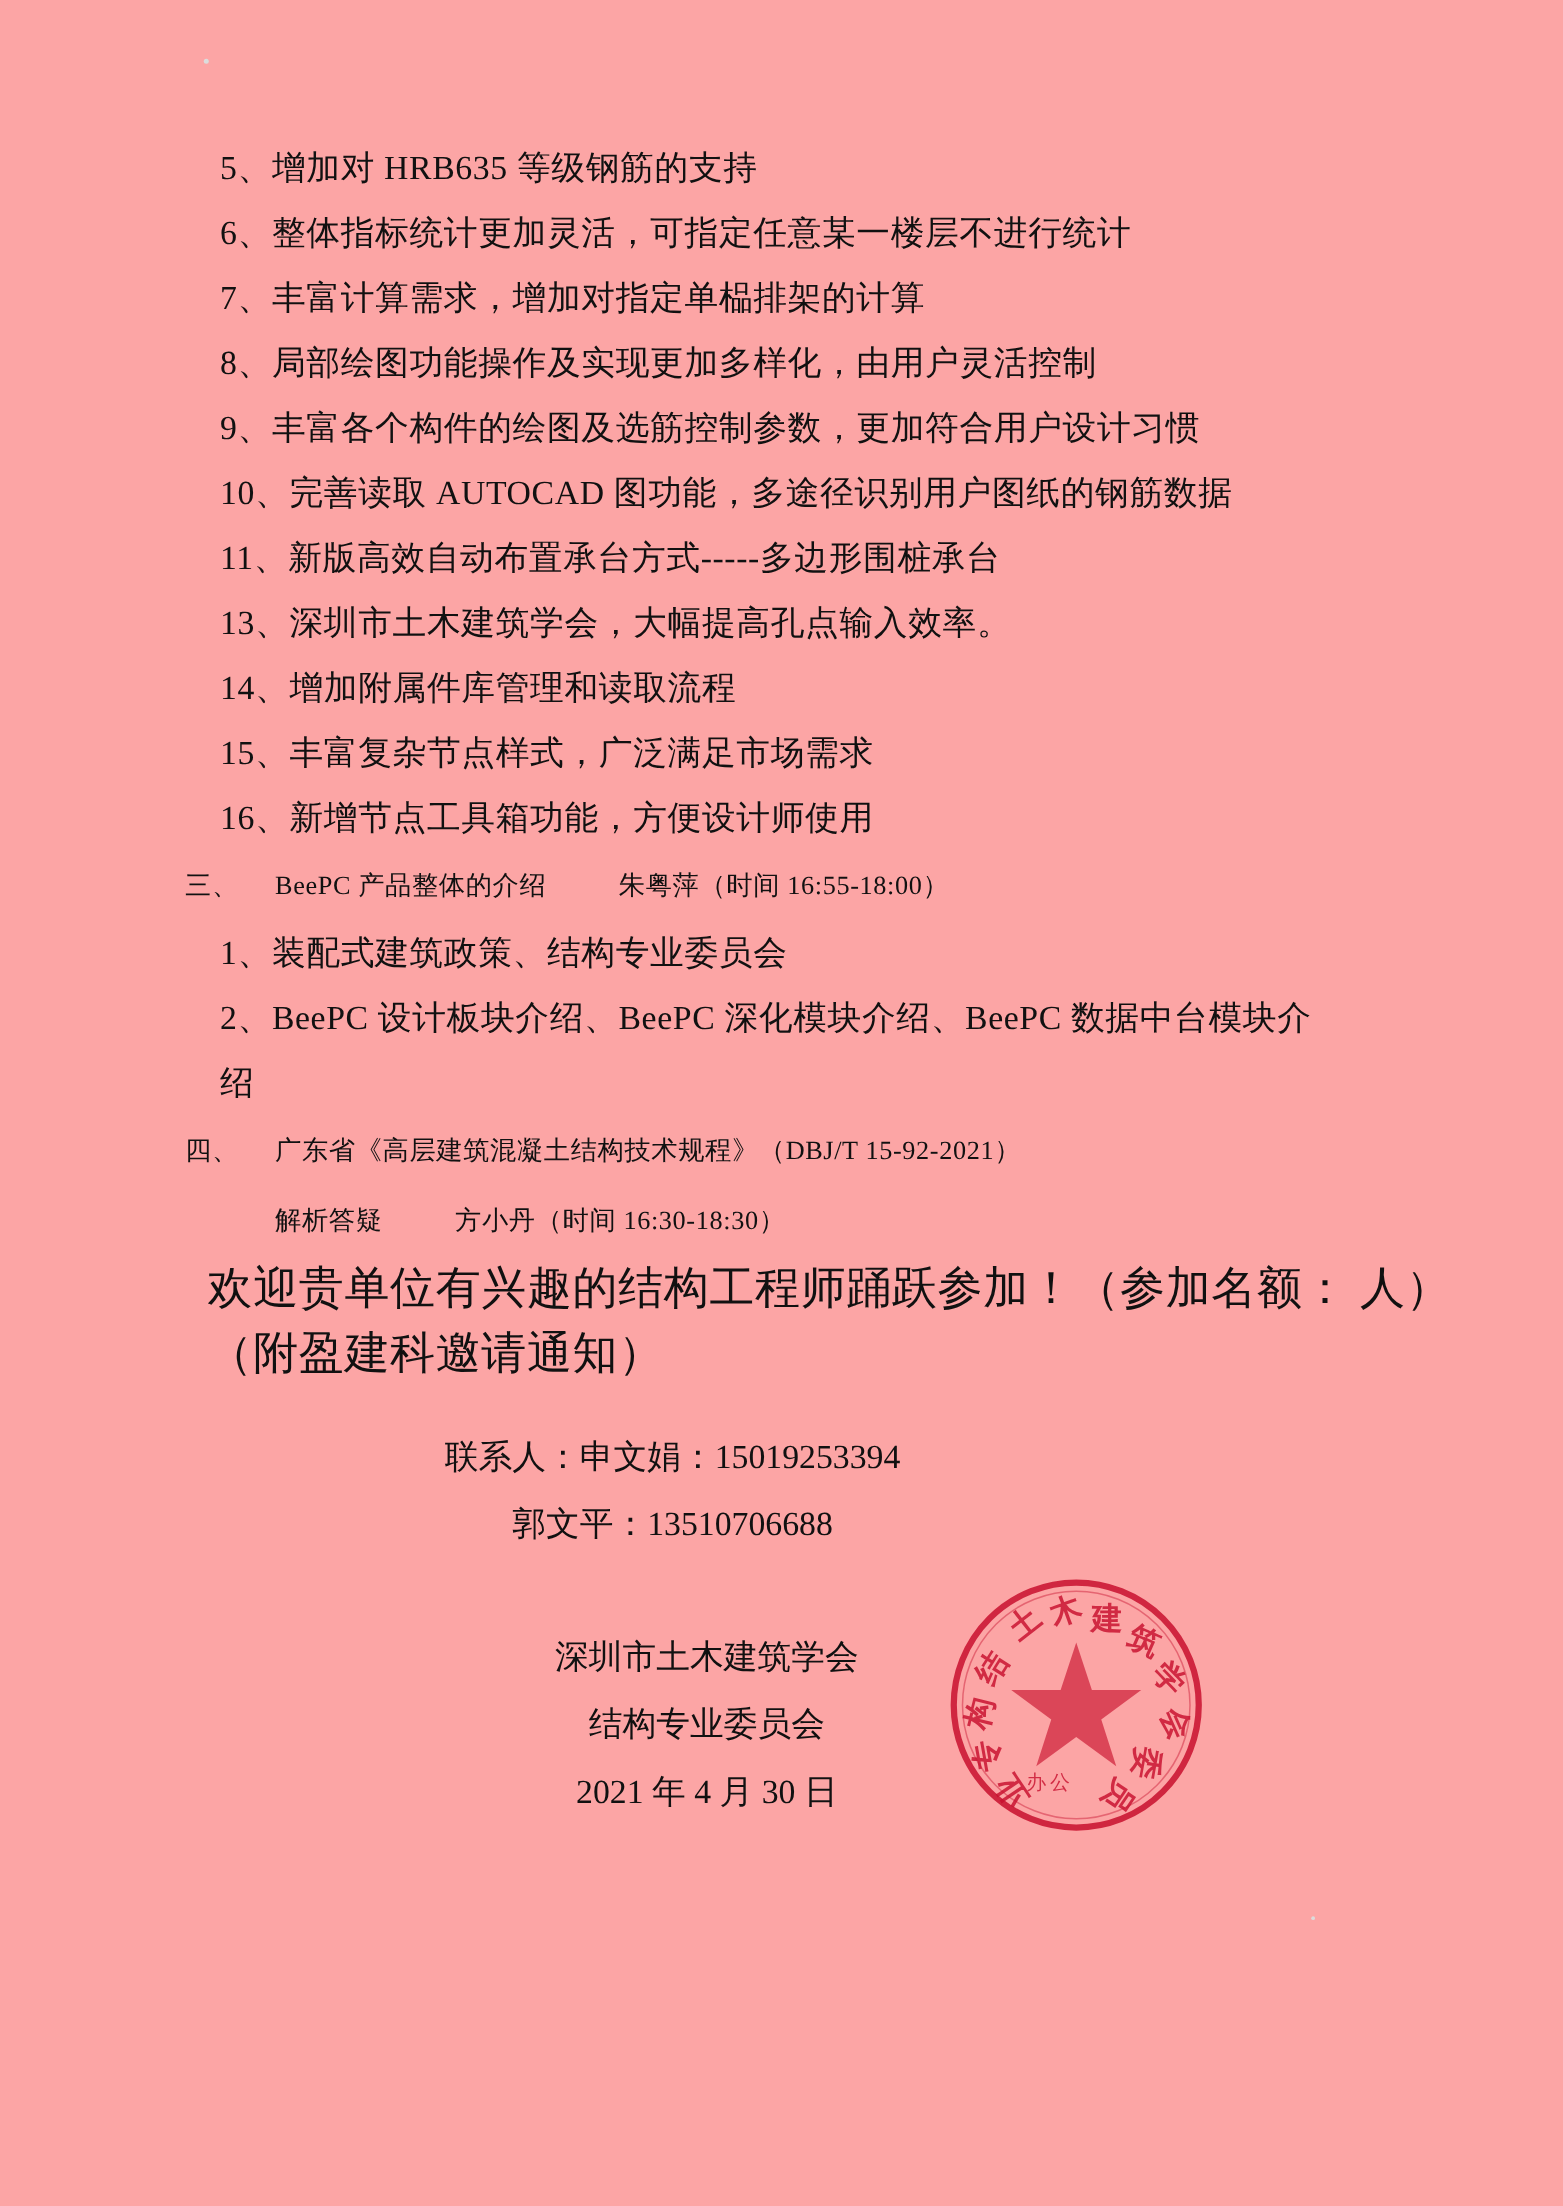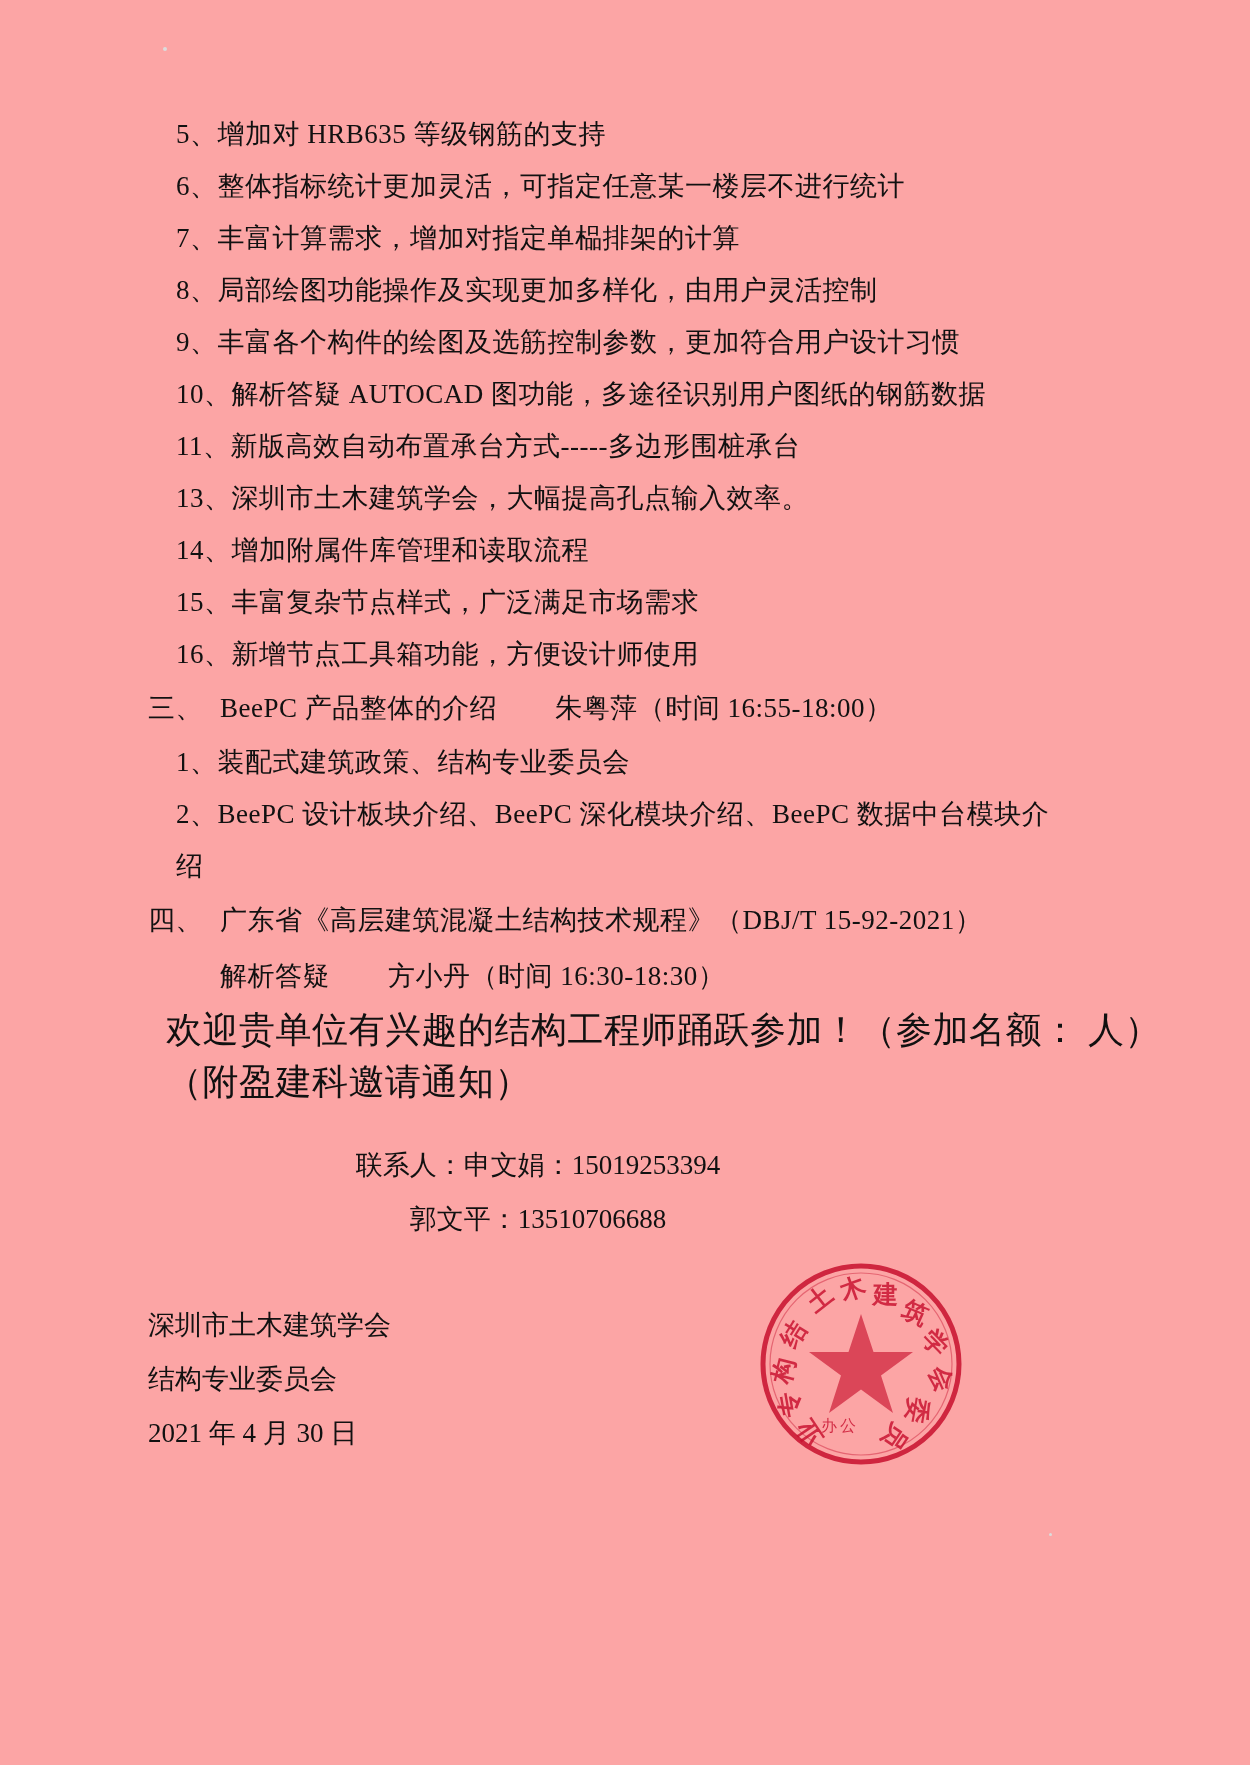--- a/index.html
+++ b/index.html
@@ -35,21 +35,21 @@
     white-space: nowrap;
   }
   .list-item {
     padding-left: 28px;
   }
   .list-num {
     display: inline-block;
     min-width: 0;
   }
   .sec-head {
-    font-size: 27px;
+    font-size: 21px;
     line-height: 56px;
     letter-spacing: 0.5px;
     white-space: nowrap;
   }
   .sec-label {
     display: inline-block;
     width: 72px;
   }
   .sec-speaker {
     margin-left: 58px;
@@ -73,21 +73,21 @@
     text-align: center;
     padding-right: 180px;
   }
   .contact-line {
     font-size: 27px;
     line-height: 54px;
     white-space: nowrap;
   }
   .sign-block {
     margin-top: 52px;
-    text-align: left;
+    text-align: center;
     padding-right: 125px;
   }
   .sign-line {
     font-size: 27px;
     line-height: 54px;
     white-space: nowrap;
   }
   
   .stamp {
     position: absolute;
@@ -143,21 +143,21 @@
     <div class="line list-item">
       <span class="list-num">7、</span><span>丰富计算需求，增加对指定单榀排架的计算</span>
     </div>
     <div class="line list-item">
       <span class="list-num">8、</span><span>局部绘图功能操作及实现更加多样化，由用户灵活控制</span>
     </div>
     <div class="line list-item">
       <span class="list-num">9、</span><span>丰富各个构件的绘图及选筋控制参数，更加符合用户设计习惯</span>
     </div>
     <div class="line list-item">
-      <span class="list-num">10、</span><span>解析答疑 AUTOCAD 图功能，多途径识别用户图纸的钢筋数据</span>
+      <span class="list-num">10、</span><span>完善读取 AUTOCAD 图功能，多途径识别用户图纸的钢筋数据</span>
     </div>
     <div class="line list-item">
       <span class="list-num">11、</span><span>新版高效自动布置承台方式-----多边形围桩承台</span>
     </div>
     <div class="line list-item">
       <span class="list-num">13、</span><span>深圳市土木建筑学会，大幅提高孔点输入效率。</span>
     </div>
     <div class="line list-item">
       <span class="list-num">14、</span><span>增加附属件库管理和读取流程</span>
     </div>

